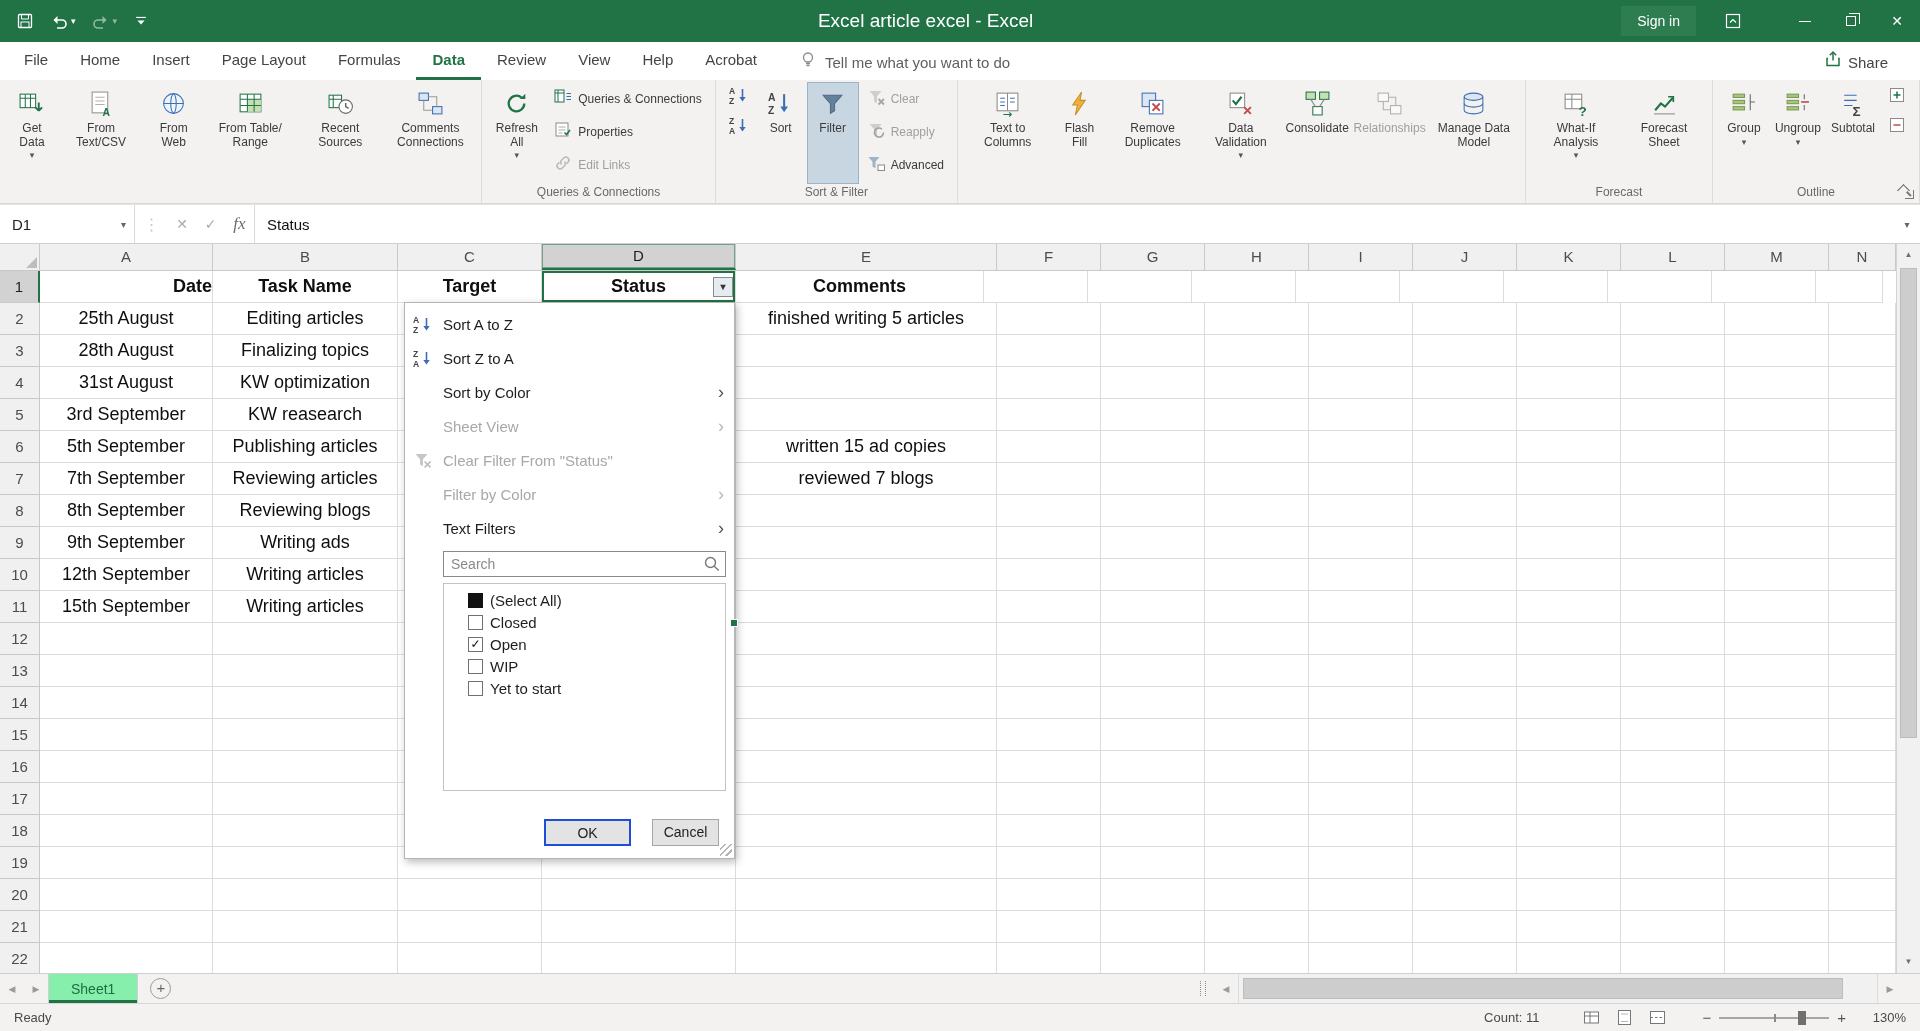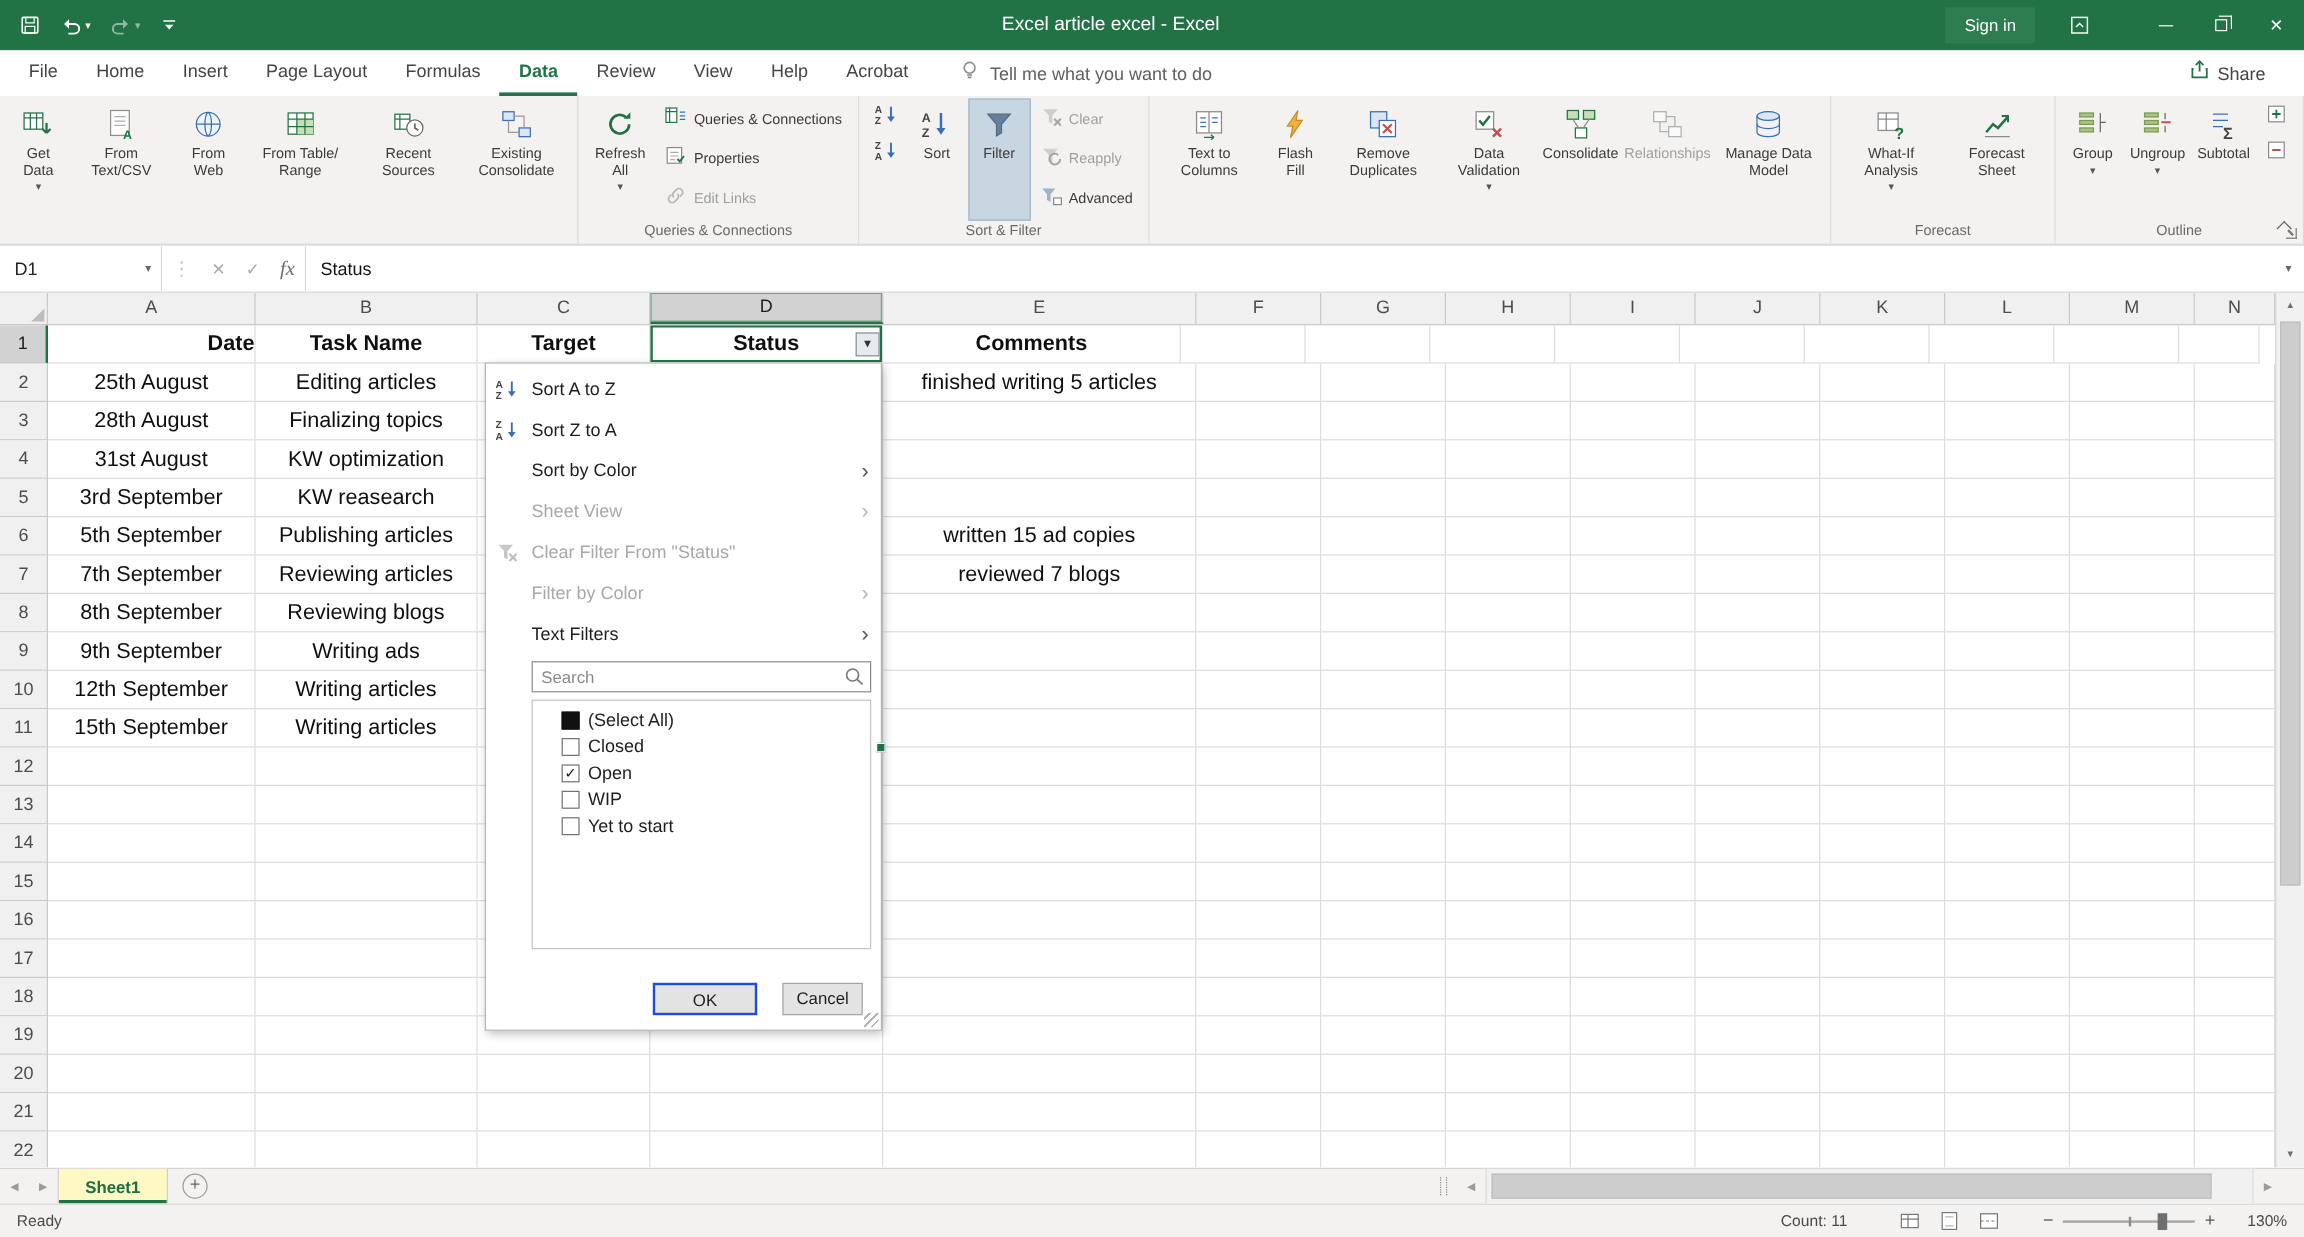--- a/index.html
+++ b/index.html
@@ -5,21 +5,21 @@
   * { margin:0; padding:0; box-sizing:border-box; }
   html,body { width:1920px; height:1031px; overflow:hidden; font-family:"Liberation Sans",sans-serif; background:#fff; }
   .app { position:relative; width:1920px; height:1031px; display:flex; flex-direction:column; background:#fff; }
 
   
   .titlebar { flex:0 0 42px; background:#217346; display:fl ex; display:flex; align-items:center; color:#fff; }
   .qat { display:flex; align-items:center; gap:16px; padding-left:16px; width:230px; flex:none; }
   .qbtn { display:flex; align-items:center; gap:3px; cursor:default; }
   .qbtn.dim { opacity:.5; }
   .qcaret { font-size:9px; color:#fff; }
-  .tb-title { flex:1; text-align:center; font-size:16px; color:#fff; white-space:nowrap; }
+  .tb-title { flex:1; text-align:center; font-size:19px; color:#fff; white-space:nowrap; }
   .tb-right { display:flex; align-items:center; height:100%; flex:none; }
   .signin { font-size:14px; padding:7px 16px; background:#2e7d50; margin-right:28px; }
   .rdo { margin-right:40px; display:flex; align-items:center; }
   .winbtn { width:46px; height:42px; display:flex; align-items:center; justify-content:center; font-size:14px; color:#fff; }
   .ic-min { width:12px; border-bottom:1.5px solid #fff; display:inline-block; }
   .ic-restore { width:10px; height:10px; border:1.2px solid #fff; position:relative; display:inline-block; }
   .ic-restore::before { content:''; position:absolute; left:2px; top:-4.5px; width:10px; height:10px; border:1.2px solid #fff; border-left:none; border-bottom:none; }
 
   
   .tabrow { flex:0 0 38px; background:#fff; display:flex; align-items:flex-end; }
@@ -103,21 +103,21 @@
   .fm-btns { position:absolute; left:0; right:0; top:516px; height:27px; }
   .okbtn, .cancelbtn { position:absolute; height:27px; background:#e3e3e3; text-align:center; line-height:25px; font-size:14px; color:#1e1e1e; }
   .okbtn { left:139px; width:87px; border:2px solid #1d4ed8; }
   .cancelbtn { left:247px; width:67px; border:1px solid #a6a6a6; }
   .fm-grip { position:absolute; right:2px; bottom:2px; width:12px; height:12px; background:repeating-linear-gradient(135deg, transparent 0 3px, #b5b5b5 3px 4.5px); }
 
   
   .stabs { flex:0 0 30px; background:#f3f2f1; border-top:1px solid #cfcfcf; display:flex; align-items:center; }
   .tnav { width:24px; text-align:center; color:#9a9a9a; font-size:9px; flex:none; }
   .stab { height:100%; display:flex; align-items:center; padding:0 22px; font-size:14px; }
-  .stab.active { background:#fef9c3; color:#1f6e44; font-weight:700; border-left:1px solid #d0d0d0; border-right:1px solid #d0d0d0; box-shadow:inset 0 -3px 0 #217346;text-align:center; }
+  .stab.active { background:#86efac; color:#1f6e44; font-weight:400; border-left:1px solid #d0d0d0; border-right:1px solid #d0d0d0; box-shadow:inset 0 -3px 0 #217346;text-align:center; }
   .newsheet { width:21px; height:21px; border-radius:50%; border:1px solid #9a9a9a; color:#666; text-align:center; line-height:18px; font-size:15px; margin-left:12px; flex:none; }
   .stspacer { flex:1; }
   .tsplit { width:6px; height:15px; border-left:1px dotted #8a8a8a; border-right:1px dotted #8a8a8a; margin:0 8px; flex:none; }
   .hscroll { width:640px; height:100%; background:#f1f1f1; position:relative; border-left:1px solid #dcdcdc; border-right:1px solid #dcdcdc; flex:none; }
   .hthumb { position:absolute; top:4px; bottom:4px; left:4px; width:600px; background:#cdcdcd; border:1px solid #bdbdbd; }
   .stright { width:18px; flex:none; }
 
   
   .sbar { flex:0 0 28px; background:#f3f2f1; border-top:1px solid #d6d6d6; display:flex; align-items:center; font-size:13px; color:#4a4a4a; }
   .ready { padding-left:14px; }
@@ -274,21 +274,21 @@
               <div class="rlabel">Recent Sources</div>
             </div>
             <div class="rbtn-large">
               <div class="ric">
                 <svg width="27" height="27" viewBox="0 0 26 26">
                   <rect x="2" y="3" width="9" height="7" fill="#dce6f1" stroke="#3b6eb5"></rect>
                   <rect x="15" y="16" width="9" height="7" fill="#dce6f1" stroke="#3b6eb5"></rect>
                   <path d="M11 6.5h8v9.5M6.5 10v9.5h8" stroke="#999" fill="none"></path>
                 </svg>
               </div>
-              <div class="rlabel">Existing Consolidate</div>
+              <div class="rlabel">Comments Connections</div>
             </div>
           </div>
         </div>
         <div class="rgroup">
           <div class="gcontent">
             <div class="rbtn-large">
               <div class="ric">
                 <svg width="27" height="27" viewBox="0 0 26 26">
                   <path d="M20.5 13a7.5 7.5 0 11-2.6-5.7" stroke="#217346" stroke-width="2.2" fill="none"></path>
                   <path d="M21.5 3.5v5.2h-5.2z" fill="#217346"></path>

